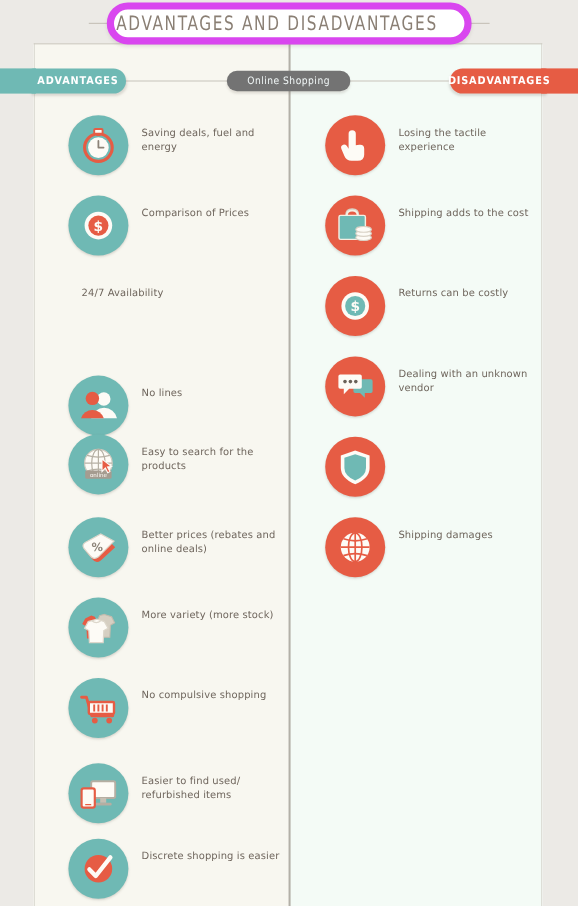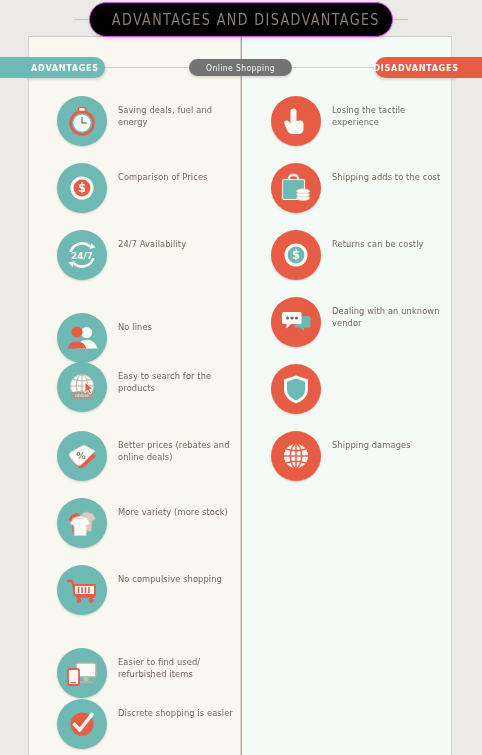--- a/index.html
+++ b/index.html
@@ -17,23 +17,23 @@
   .panel-left{left:28px;width:213px;background:#f8f7f0;
       box-shadow:-1px 0 0 #d8d6cf inset, 1px 0 0 #d8d6cf inset;}
   .panel-right{left:241px;width:211px;background:#f4fbf6;
       box-shadow:1px 0 0 #d8d6cf inset,-1px 0 0 #d8d6cf inset;}
   .panel-top-line{position:absolute;left:28px;top:36px;width:424px;height:1px;background:#cfccc4;}
   .divider{position:absolute;left:241px;top:36px;bottom:0;width:1px;background:#a9a59c;}
 
   
   .title-bubble{
     position:absolute;left:89px;top:2px;width:304px;height:35px;
-    background:#000000;border:1px solid #d946ef;border-radius:18px;
+    background:#ffffff;border:6px solid #d946ef;border-radius:18px;
     box-sizing:border-box;
-    display:flex;align-items:center;justify-content:flex-start;
+    display:flex;align-items:center;justify-content:flex-end;
     box-shadow:0 2px 3px rgba(120,110,100,.16);
     z-index:6;
   }
   .title-text{
     font-family:"DejaVu Sans Condensed","Liberation Sans", sans-serif;
     font-size:16.5px;letter-spacing:1.6px;color:#8a7f74;
     transform:scaleX(.86);transform-origin:center;white-space:nowrap;
   }
   .title-stub{position:absolute;top:19px;height:1px;width:16px;background:#c9c4bb;z-index:5;}
   .title-stub.l{left:74px;}
@@ -137,29 +137,20 @@
         <svg width="50" height="50" viewBox="0 0 50 50">
           <circle cx="25" cy="25" r="11.5" fill="#fdfbf6"></circle>
           <circle cx="25" cy="25" r="8.4" fill="#e65c44"></circle>
           <text x="25" y="29.4" text-anchor="middle" font-family="DejaVu Sans, sans-serif" font-size="11.5" font-weight="bold" fill="#fdfbf6">$</text>
         </svg>
       </div>
       <div class="label">Comparison of Prices</div>
     </div>
 
     <div class="item" style="top:134px">
-      <div class="bubble teal">
-        <svg width="50" height="50" viewBox="0 0 50 50">
-          <path d="M13.5 22 A12 12 0 0 1 33 16.5" fill="none" stroke="#fdfbf6" stroke-width="2.6"></path>
-          <path d="M36.5 28 A12 12 0 0 1 17 33.5" fill="none" stroke="#fdfbf6" stroke-width="2.6"></path>
-          <polygon points="34.5,13 38.5,17.5 32.5,19" fill="#fdfbf6"></polygon>
-          <polygon points="15.5,37 11.5,32.5 17.5,31" fill="#fdfbf6"></polygon>
-          <text x="25" y="28.5" text-anchor="middle" font-family="DejaVu Sans, sans-serif" font-size="9" font-weight="bold" fill="#fdfbf6">24/7</text>
-        </svg>
-      </div>
       <div class="label">24/7 Availability</div>
     </div>
 
     <div class="item" style="top:217px">
       <div class="bubble teal">
         <svg width="50" height="50" viewBox="0 0 50 50">
           <circle cx="29.5" cy="19.5" r="5.6" fill="#fdfbf6"></circle>
           <path d="M19 35.5 A11 11 0 0 1 40.5 35.5 Z" fill="#fdfbf6"></path>
           <circle cx="20" cy="19" r="5.6" fill="#e65c44"></circle>
           <path d="M10.5 35.5 A10 10 0 0 1 29.5 35.5 Z" fill="#e65c44"></path>
@@ -221,21 +212,21 @@
             <line x1="28.5" y1="22" x2="28.5" y2="28"></line>
             <line x1="32" y1="22" x2="32" y2="28"></line>
           </g>
           <circle cx="22" cy="35.5" r="2.4" fill="#e65c44"></circle>
           <circle cx="34" cy="35.5" r="2.4" fill="#e65c44"></circle>
         </svg>
       </div>
       <div class="label">No compulsive shopping</div>
     </div>
 
-    <div class="item" style="top:552px">
+    <div class="item" style="top:540px">
       <div class="bubble teal">
         <svg width="50" height="50" viewBox="0 0 50 50">
           <rect x="19" y="15" width="20" height="14" rx="1.4" fill="#fdfbf6" stroke="#b6aea2" stroke-width="1.6"></rect>
           <rect x="26.5" y="29" width="5" height="4" fill="#c6bfb3"></rect>
           <rect x="22" y="33" width="14" height="2.2" rx="1" fill="#b6aea2"></rect>
           <rect x="11" y="21" width="11" height="16" rx="1.8" fill="#fdfbf6" stroke="#e65c44" stroke-width="1.8"></rect>
           <line x1="14" y1="34.5" x2="19" y2="34.5" stroke="#e65c44" stroke-width="1.2"></line>
         </svg>
       </div>
       <div class="label">Easier to find used/ refurbished items</div>

